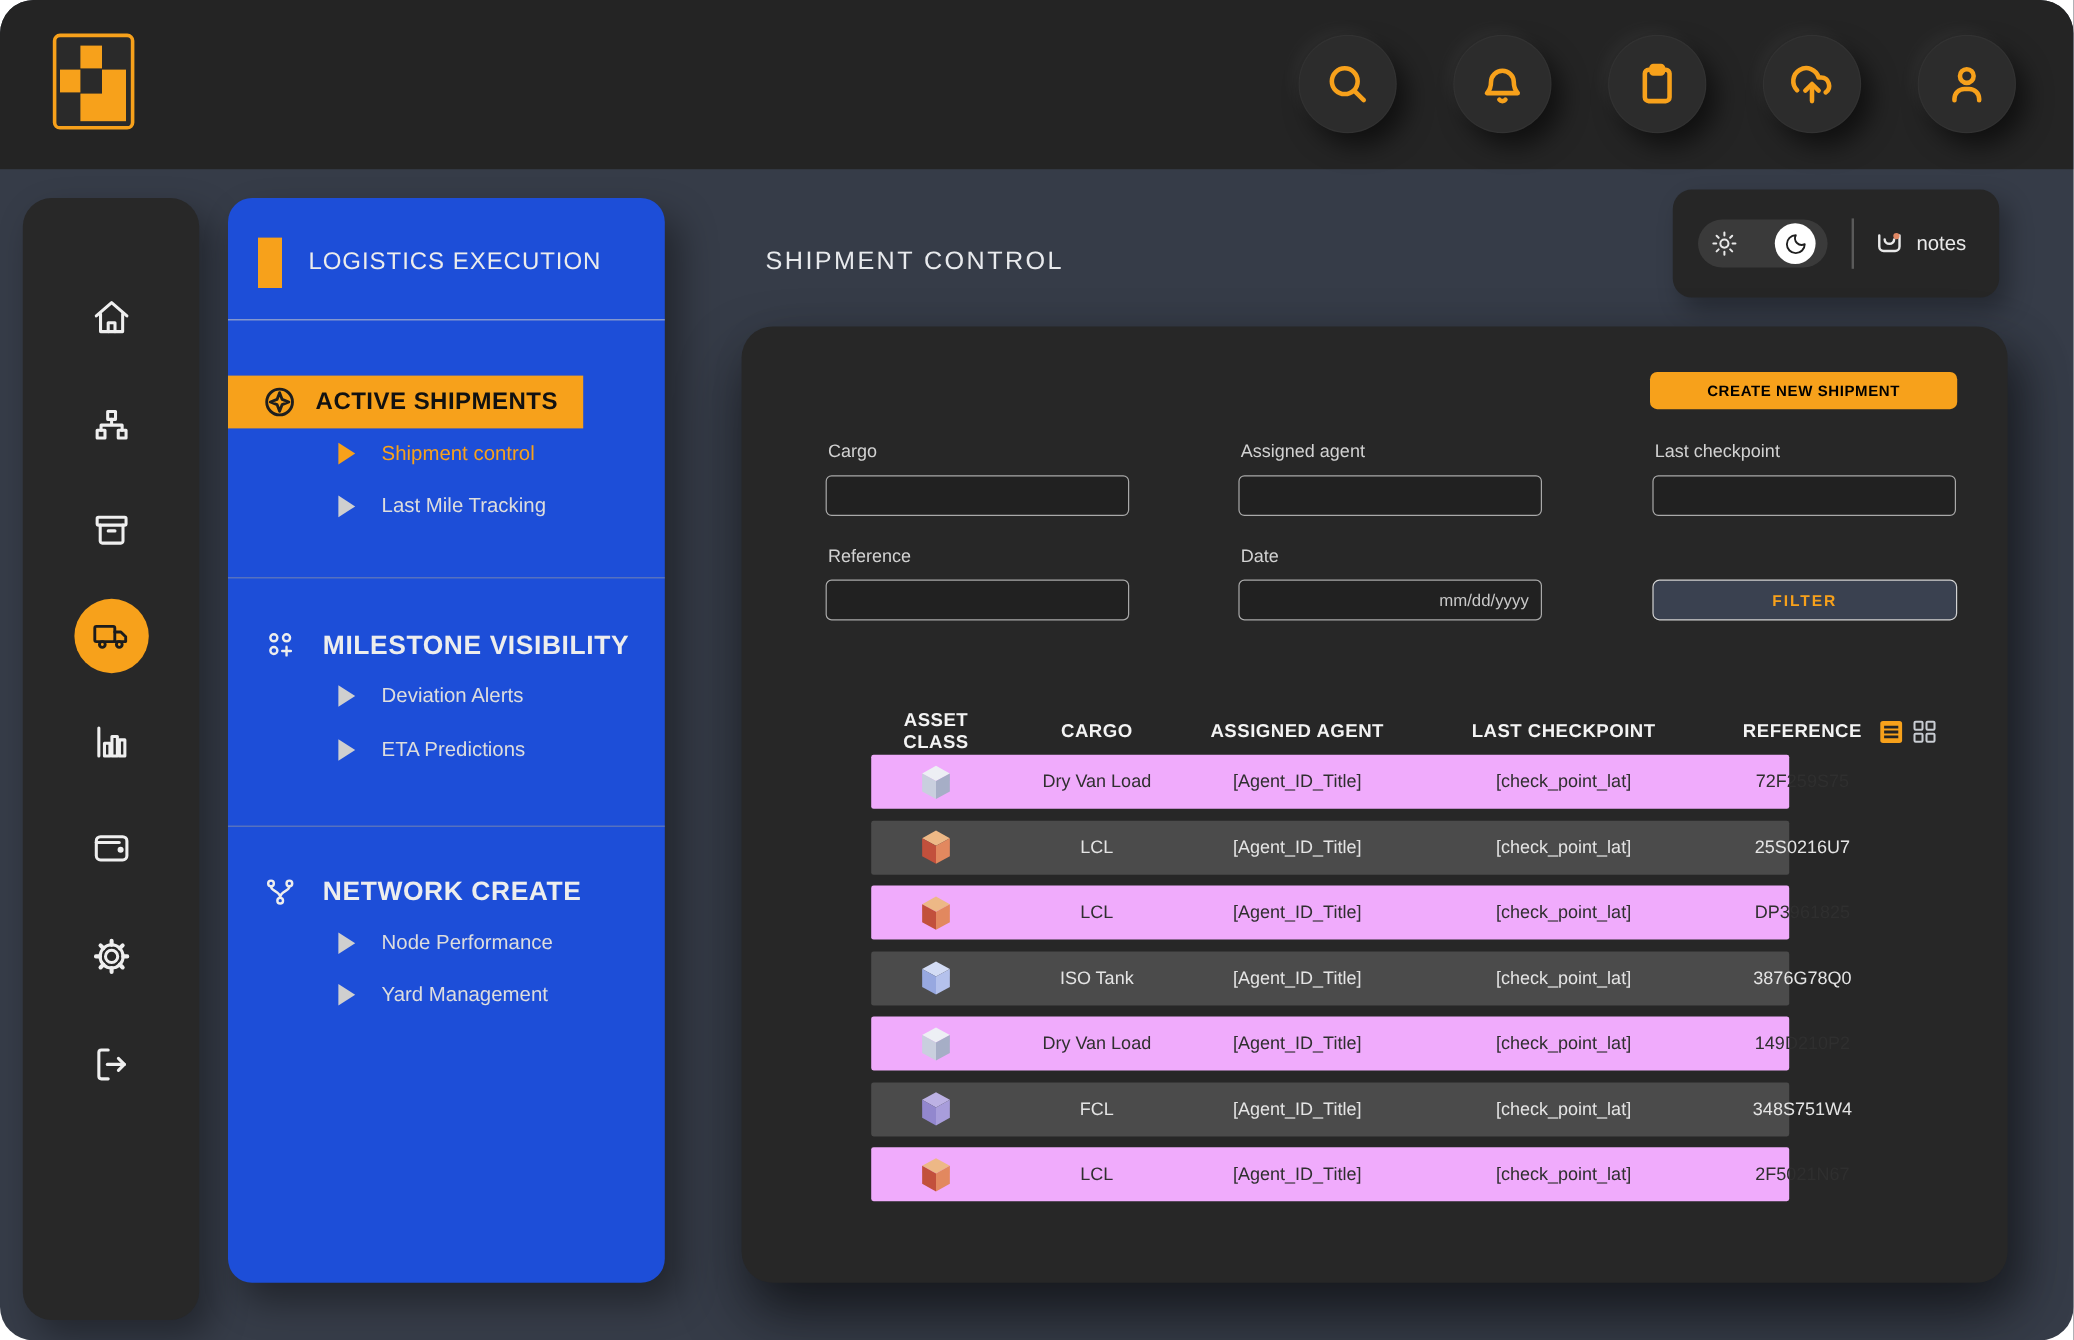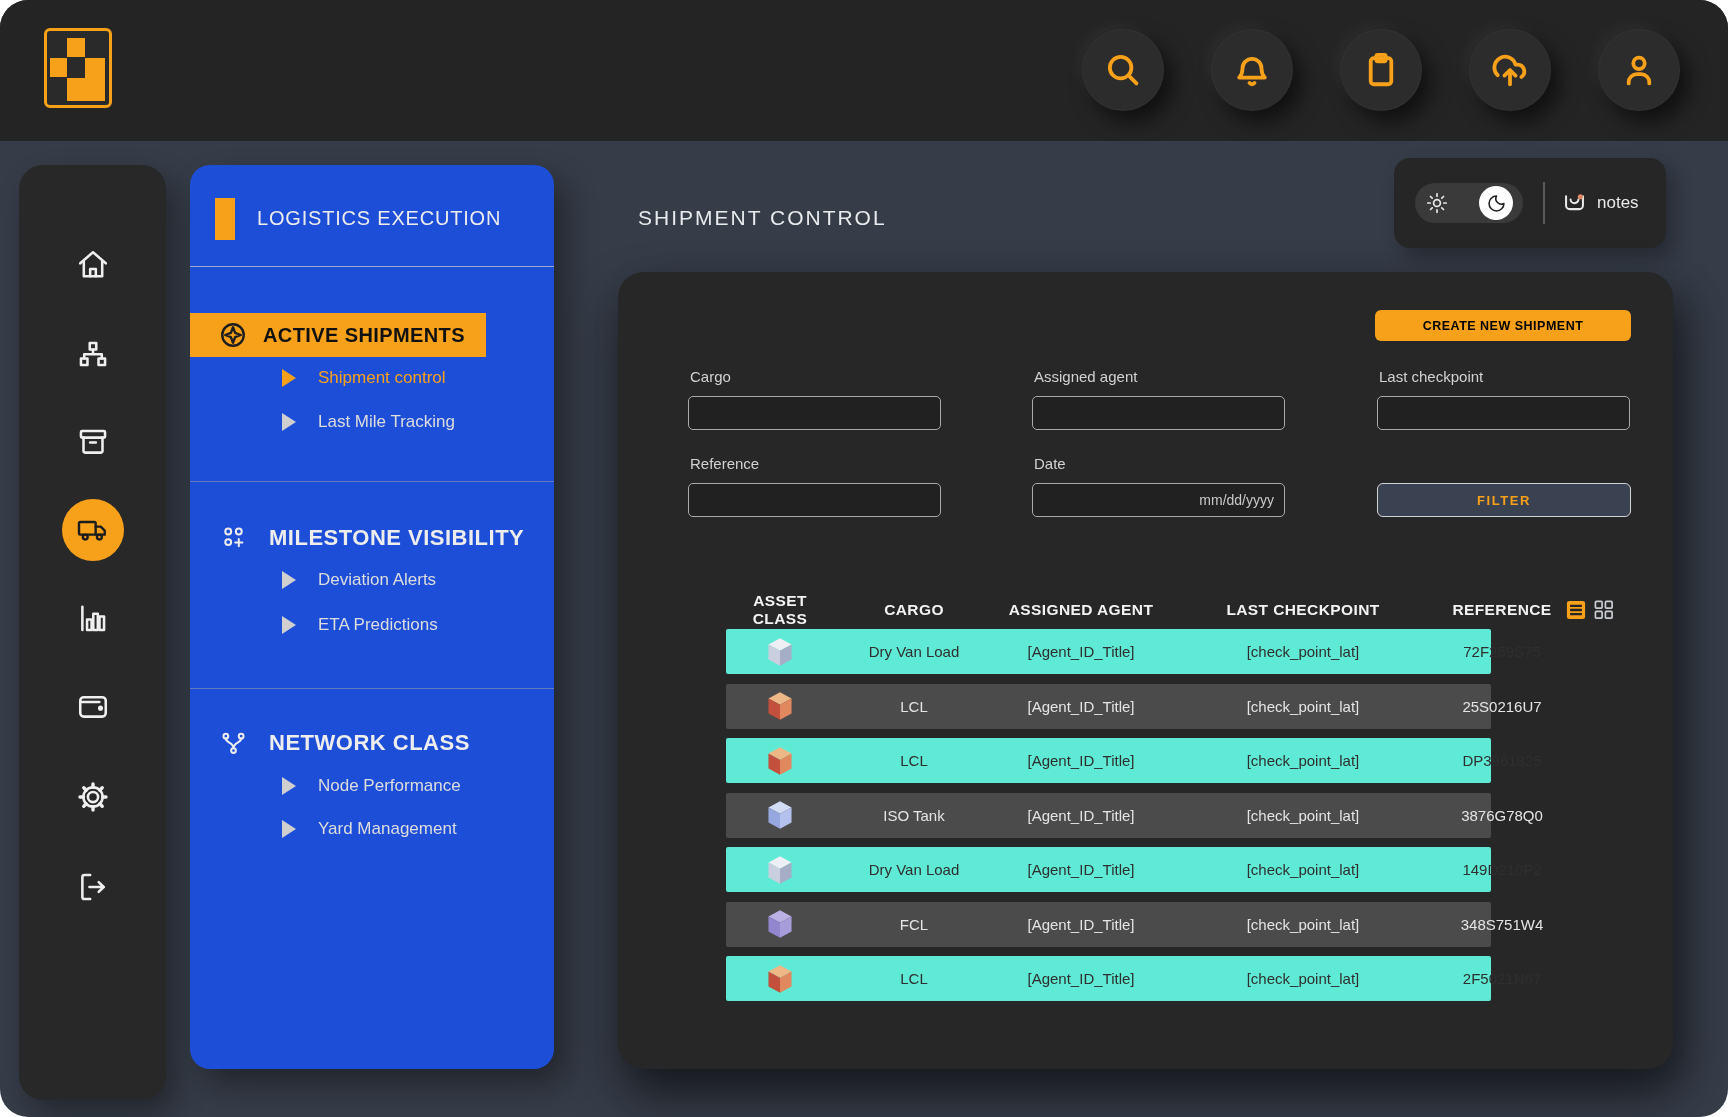--- a/index.html
+++ b/index.html
@@ -71,21 +71,21 @@
 
   
   .table { left:68px; top:320px; width:765px;margin-left:40px; }
   .t-grid { display:grid; grid-template-columns:108px 160px 174px 270px 128px 1fr; align-items:center; }
   .t-head { height:34px; margin-bottom:3px; }
   .t-head .th { text-align:center; font-size:15.5px; font-weight:700; letter-spacing:.4px; color:#F3F3F3; }
   .view-toggles { display:flex; justify-content:flex-end; gap:8px; padding-right:2px; }
   .view-toggles .vt { width:20px; height:20px; cursor:pointer; }
   .t-row { height:45px; margin-bottom:9.5px; border-radius:2px; cursor:pointer; }
   .t-row .td { text-align:center; font-size:15px; }
-  .row-light { background:#5eead4; }
+  .row-light { background:#f0abfc; }
   .row-light .td { color:#2F2F2F; }
   .row-dark { background:#4B4B4B; }
   .row-dark .td { color:#E4E4E4; }
   .cube-cell { display:flex; justify-content:center; }
   .cube-cell svg { width:28px; height:30px; }
 </style>
 </head>
 <body>
 
 <div class="app">
@@ -235,21 +235,21 @@
     </div>
 
     <div class="abs sb-divider" style="top:523px; background:rgba(160,160,160,.55)"></div>
     <div class="abs sb-sec-hdr" style="top:561px">
       <svg viewBox="0 0 24 24">
           <circle cx="5.2" cy="5.5" r="2.1"></circle>
           <circle cx="18.8" cy="5.5" r="2.1"></circle>
           <circle cx="12" cy="18.3" r="2.1"></circle>
           <path d="M5.2 7.6c0 4.2 6.8 3 6.8 8.6M18.8 7.6c0 4.2-6.8 3-6.8 8.6"></path>
         </svg>
-      <span class="sb-sec-label">NETWORK CLASS</span>
+      <span class="sb-sec-label">NETWORK CREATE</span>
     </div>
     <div class="abs sb-item" style="top:606px">
       <span class="tri"></span>
       <span class="sb-item-label">Node Performance</span>
     </div>
     <div class="abs sb-item" style="top:649px">
       <span class="tri"></span>
       <span class="sb-item-label">Yard Management</span>
     </div>
   </div>

